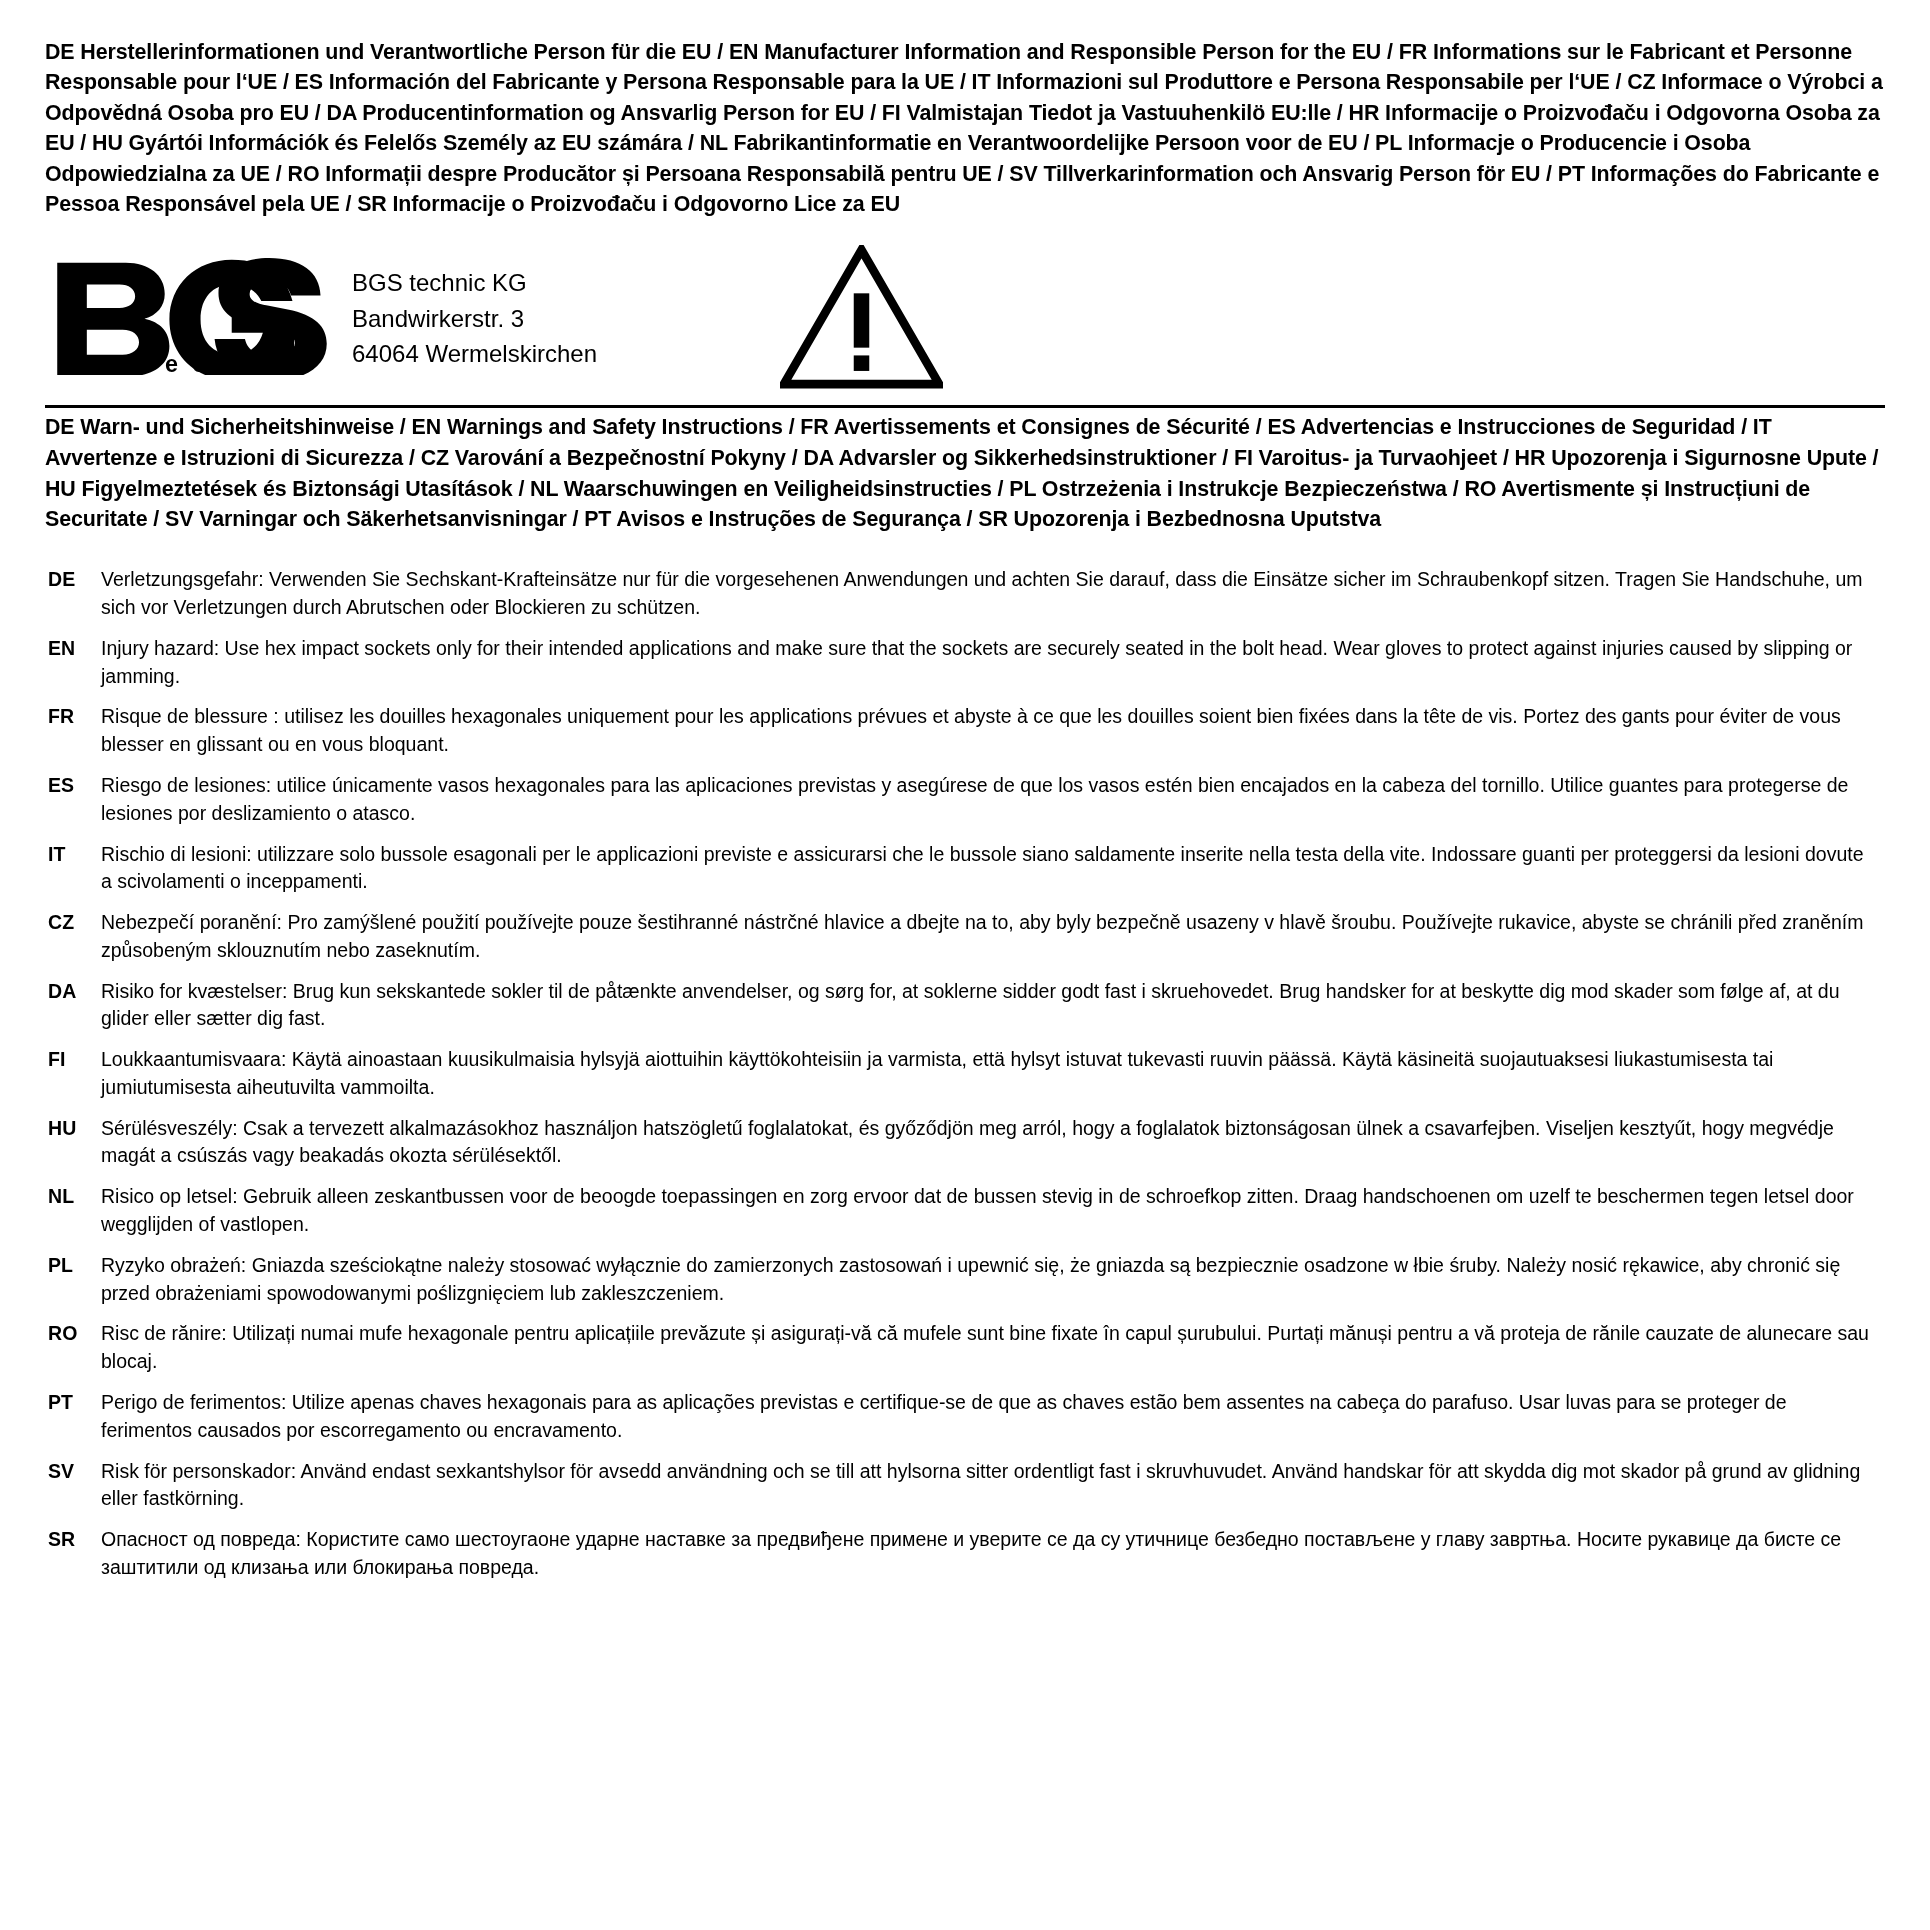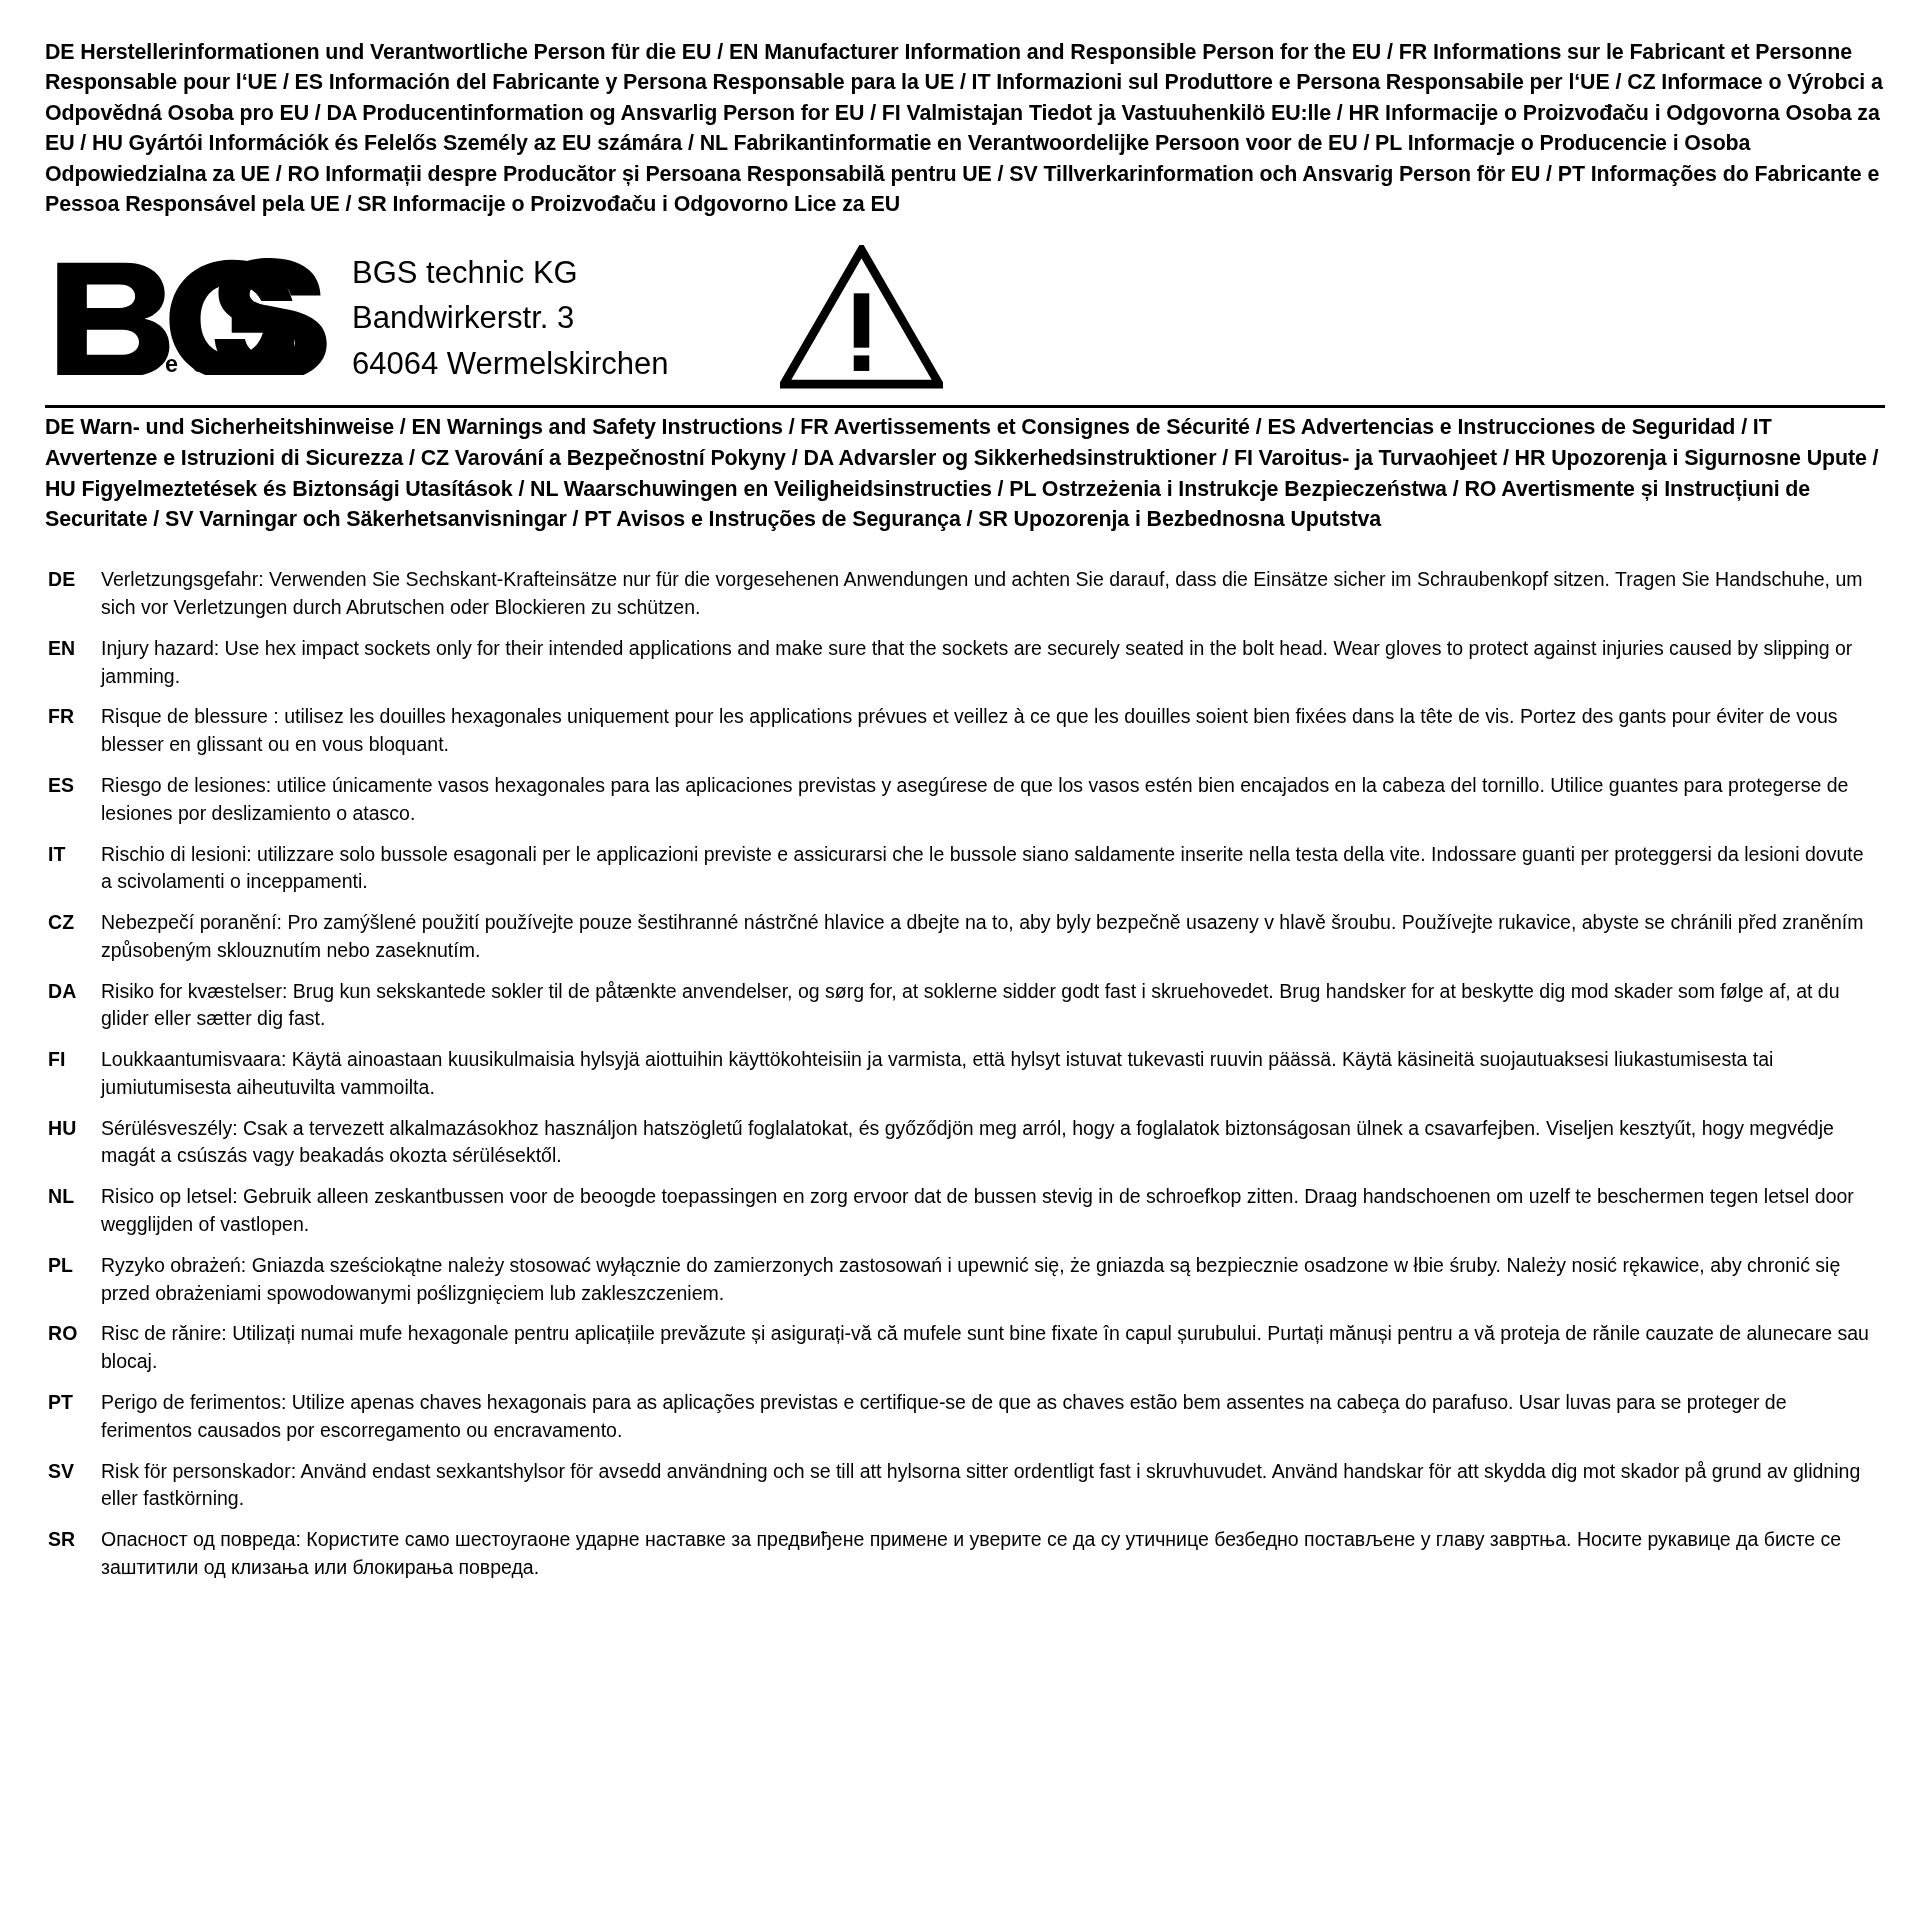--- a/index.html
+++ b/index.html
@@ -47,21 +47,21 @@
     flex-direction: column;
     justify-content: center;
     padding-left: 6.2px;
     box-sizing: border-box;
   }
   .logo-svg {
     display: block;
   }
   .address-box {
     flex: 0 0 389px;
-    font-size: 31px;
+    font-size: 24px;
     line-height: 1.48;
     padding-top: 3.1px;
   }
   .contact-box {
     flex: 0 0 366px;
     font-size: 23px;
     line-height: 1.48;
     padding-top: 3.1px;
   }
   .web-box {
@@ -169,21 +169,21 @@
     <div class="row">
       <div class="lang">DE</div>
       <div class="text">Verletzungsgefahr: Verwenden Sie Sechskant-Krafteinsätze nur für die vorgesehenen Anwendungen und achten Sie darauf, dass die Einsätze sicher im Schraubenkopf sitzen. Tragen Sie Handschuhe, um sich vor Verletzungen durch Abrutschen oder Blockieren zu schützen.</div>
     </div>
     <div class="row">
       <div class="lang">EN</div>
       <div class="text">Injury hazard: Use hex impact sockets only for their intended applications and make sure that the sockets are securely seated in the bolt head. Wear gloves to protect against injuries caused by slipping or jamming.</div>
     </div>
     <div class="row">
       <div class="lang">FR</div>
-      <div class="text">Risque de blessure : utilisez les douilles hexagonales uniquement pour les applications prévues et veillez à ce que les douilles soient bien fixées dans la tête de vis. Portez des gants pour éviter de vous blesser en glissant ou en vous bloquant.</div>
+      <div class="text">Risque de blessure : utilisez les douilles hexagonales uniquement pour les applications prévues et abyste à ce que les douilles soient bien fixées dans la tête de vis. Portez des gants pour éviter de vous blesser en glissant ou en vous bloquant.</div>
     </div>
     <div class="row">
       <div class="lang">ES</div>
       <div class="text">Riesgo de lesiones: utilice únicamente vasos hexagonales para las aplicaciones previstas y asegúrese de que los vasos estén bien encajados en la cabeza del tornillo. Utilice guantes para protegerse de lesiones por deslizamiento o atasco.</div>
     </div>
     <div class="row">
       <div class="lang">IT</div>
       <div class="text">Rischio di lesioni: utilizzare solo bussole esagonali per le applicazioni previste e assicurarsi che le bussole siano saldamente inserite nella testa della vite. Indossare guanti per proteggersi da lesioni dovute a scivolamenti o inceppamenti.</div>
     </div>
     <div class="row">

